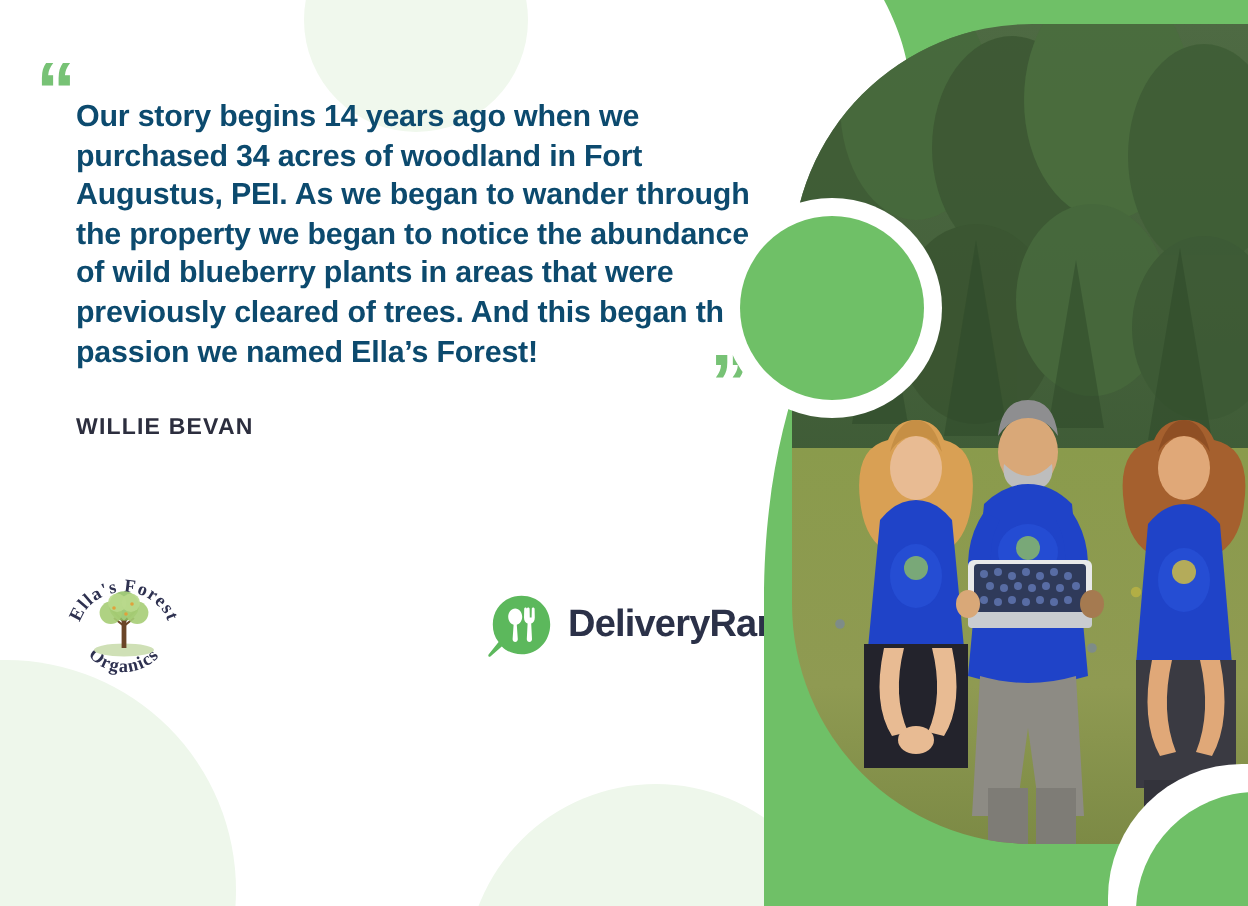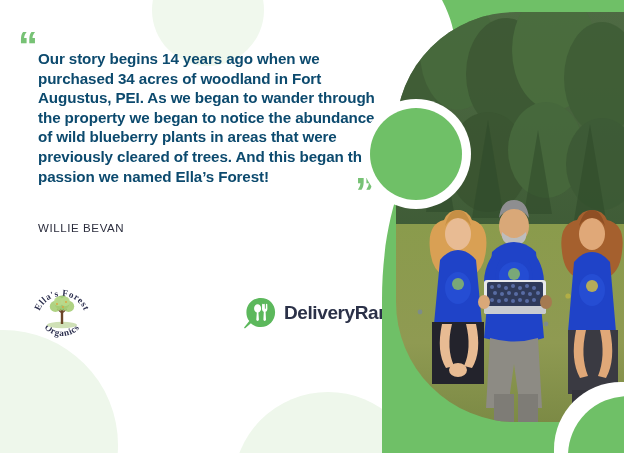--- a/index.html
+++ b/index.html
@@ -41,22 +41,22 @@
     user-select:none;
   }
   .quote-text{
     position:absolute; left:38px; top:49px; width:345px;
     font-size:15.2px; line-height:19.6px;
     font-weight:700;
     color:#0c4a6e;
     letter-spacing:-0.1px;
   }
   .author{
-    position:absolute; left:38px; top:222px;
-    font-size:11.5px; font-weight:400; letter-spacing:0.6px;
+    position:absolute; left:38px; top:208px;
+    font-size:11.5px; font-weight:700; letter-spacing:0.6px;
     color:#2c2e3e;
     text-transform:uppercase;
   }
 
   
   .ella-logo{
     position:absolute; left:30px; top:284px;
     width:64px; height:58px;
   }
   .ella-logo svg{display:block;}

